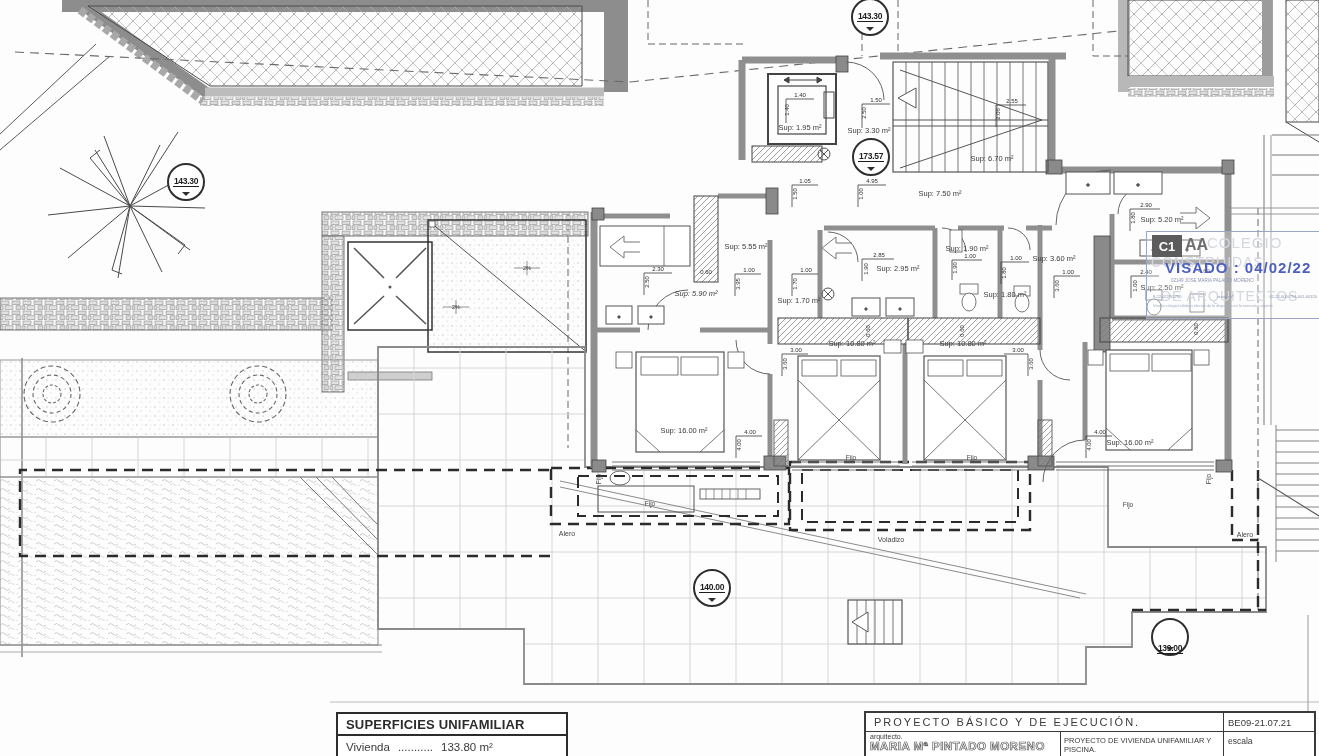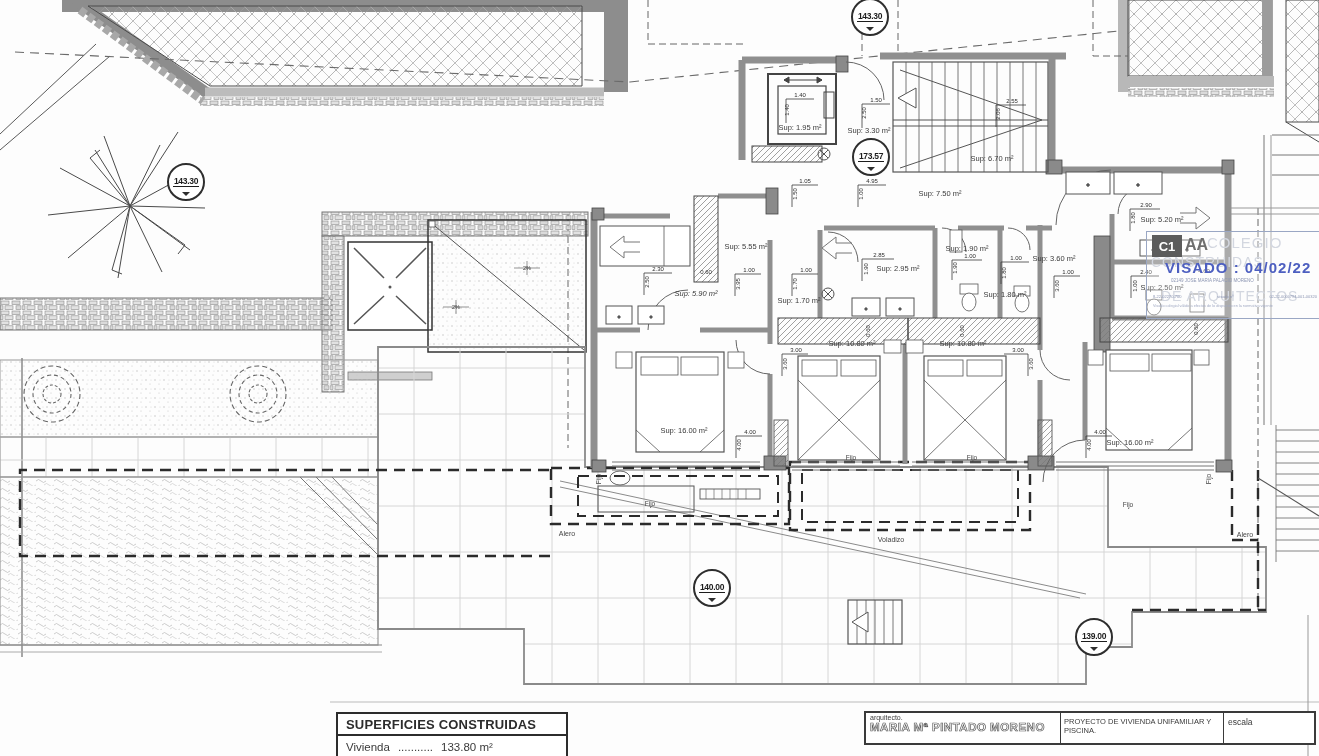--- a/index.html
+++ b/index.html
@@ -455,21 +455,21 @@
       </div>
       <div class="elev" style="left: 870px; top: 17px;">
         <span>143.30</span>
       </div>
       <div class="elev" style="left: 871px; top: 157px;">
         <span>173.57</span>
       </div>
       <div class="elev" style="left: 680px; top: 588px; margin-left: 32px;">
         <span>140.00</span>
       </div>
-      <div class="elev" style="left: 1094px; top: 637px;">
+      <div class="elev" style="left: 1170px; top: 637px; align-items: flex-end;">
         <span>139.00</span>
       </div>
     </div>
 
 <div id="stamp">
   <div class="ghost g1">COLEGIO</div>
   <div class="ghost g2">CONSTRUIDAS</div>
   <div class="ghost g3">DE ARQUITECTOS</div>
   <div class="logo">C1</div>
   <div class="aa">AA</div>
@@ -481,29 +481,33 @@
   <div class="reg">02149 JOSE MARIA PALACIO MORENO</div>
   <div class="micro">
     <span>8-22-02270-700</span>
     <span>visado nº</span>
     <span>02-22-0000794-001-00320</span>
   </div>
   <div class="micro2">Visado colegial válido a efectos de lo dispuesto en la normativa vigente</div>
 </div>
 
 <div id="surfaces">
-  <div class="hd">SUPERFICIES CONSTRUIDAS</div>
+  <div class="hd">SUPERFICIES UNIFAMILIAR</div>
   <div class="row">
     <span>Vivienda</span>
     <span>...........</span>
     <span>133.80 m²</span>
   </div>
 </div>
 
 <div id="titleblock">
+  <div class="r1">
+    <div class="proj">PROYECTO  BÁSICO  Y  DE  EJECUCIÓN.</div>
+    <div class="code">BE09-21.07.21</div>
+  </div>
   <div class="r2">
     <div class="colA">
       <div class="lbl">arquitecto.</div>
       <div class="name">MARIA Mª PINTADO MORENO</div>
     </div>
     <div class="colB">PROYECTO DE VIVIENDA UNIFAMILIAR Y PISCINA.</div>
     <div class="colC">escala</div>
   </div>
 </div>
 

